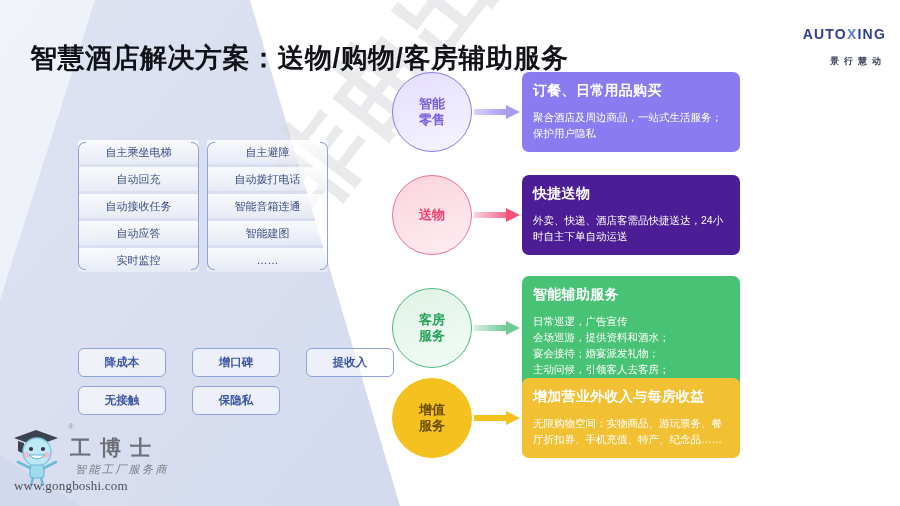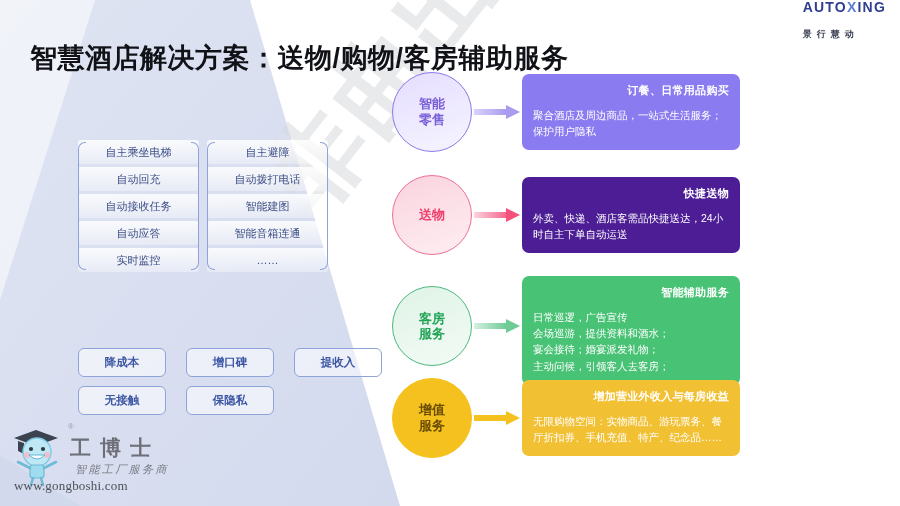--- a/index.html
+++ b/index.html
@@ -27,21 +27,21 @@
     white-space:nowrap;
     -webkit-text-stroke:1px #d8d9de;
   }
 
   
   .title{
     position:absolute;left:30px;top:12px;
     font-size:27px;font-weight:700;color:#111217;
     letter-spacing:.5px;white-space:nowrap;margin-top:28px;
   }
-  .logo{position:absolute;right:14px;top:0;text-align:left;line-height:1;}
+  .logo{position:absolute;right:14px;top:27px;text-align:right;line-height:1;}
   .logo .mark{
     font-size:14px;font-weight:700;color:#2f3f8f;letter-spacing:1.2px;
   }
   .logo .mark .x{color:#5b7fd4;}
   .logo .sub{
     margin-top:16px;font-size:9px;color:#3b3f52;letter-spacing:5px;
     font-weight:700;
   }
 
   
@@ -56,21 +56,21 @@
   .spec-col:after{right:0;border-left:none;border-radius:0 7px 7px 0;}
   .spec-item{
     height:24px;line-height:24px;text-align:center;
     font-size:11px;color:#3d4f86;white-space:nowrap;
     background:linear-gradient(180deg,rgba(255,255,255,.85),rgba(255,255,255,.35));
     border-radius:3px;
   }
 
   
   .badges{position:absolute;left:78px;top:348px;width:260px;}
-  .badge-row{display:flex;gap:20px;margin-bottom:9px;font-family:Liberation Mono, monospace;}
+  .badge-row{display:flex;gap:26px;margin-bottom:9px;font-family:Liberation Mono, monospace;}
   .badge{
     min-width:66px;padding:6px 10px;text-align:center;
     font-size:11.5px;font-weight:700;color:#3b55a4;
     border:1.4px solid #8ea3d8;border-radius:6px;
     background:rgba(255,255,255,.55);white-space:nowrap;
   }
 
   
   .row{position:absolute;display:flex;align-items:center;}
   .circle{
@@ -84,21 +84,21 @@
   }
   .arrow b{
     position:absolute;right:0;top:0;width:0;height:0;display:block;
     border-top:7px solid transparent;border-bottom:7px solid transparent;
   }
   .card{
     width:218px;border-radius:7px;padding:10px 11px 11px;
     color:#fff;box-sizing:border-box;flex:none;
   }
   .card h3{
-    margin:0 0 9px;font-size:11px;font-weight:700;text-align:right;
+    margin:0 0 9px;font-size:14px;font-weight:700;text-align:left;
     line-height:1.25;letter-spacing:.3px;
   }
   .card p{
     margin:0;font-size:10.5px;line-height:1.55;text-align:left;
     white-space:pre-line;
   }
 
   
   .r1 .circle{background:linear-gradient(160deg,#e5deff,#f6f4ff);border:1.6px solid #8b79e8;color:#7a5fd8;}
   .r1 .arrow i{background:linear-gradient(90deg,#d9d2fa,#a99bf0);}
@@ -176,22 +176,22 @@
       <div class="spec-col">
         <div class="spec-item">自主乘坐电梯</div>
         <div class="spec-item">自动回充</div>
         <div class="spec-item">自动接收任务</div>
         <div class="spec-item">自动应答</div>
         <div class="spec-item">实时监控</div>
       </div>
       <div class="spec-col">
         <div class="spec-item">自主避障</div>
         <div class="spec-item">自动拨打电话</div>
+        <div class="spec-item">智能音箱连通</div>
         <div class="spec-item">智能建图</div>
-        <div class="spec-item">智能音箱连通</div>
         <div class="spec-item">……</div>
       </div>
     </div>
   </div>
 
   <div class="badges">
     <div class="badge-row">
       <div class="badge">降成本</div>
       <div class="badge">增口碑</div>
       <div class="badge">提收入</div>

